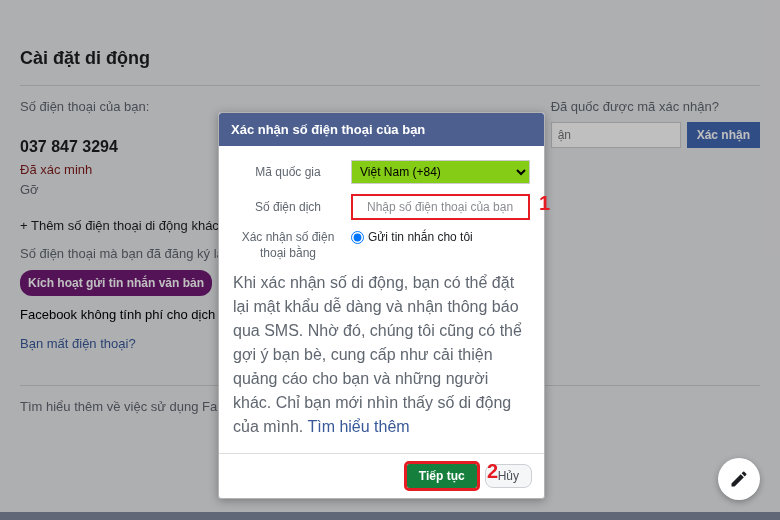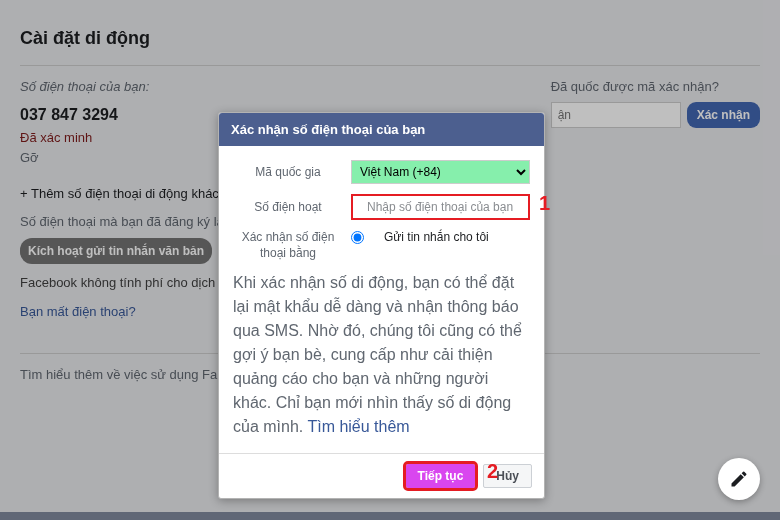--- a/index.html
+++ b/index.html
@@ -1,54 +1,54 @@
 <!DOCTYPE html>
 <html><head>
 <meta charset="utf-8">
 <style>
   * { box-sizing: border-box; margin: 0; padding: 0; font-family: Helvetica, Arial, sans-serif; }
   body { width: 780px; height: 520px; background: #e9eaed; position: relative; overflow: hidden; }
   .overlay-gray { position: absolute; inset: 0; background: rgba(0,0,0,0.25); z-index: 5; }
-  .page { padding: 26px 20px 10px 20px; line-height: 1.4; }
+  .page { padding: 46px 20px 10px 20px; line-height: 1.4; }
   h2.page-title { font-size: 18px; font-weight: bold; color: #1c1e21; margin-bottom: 14px; }
   .hr { border: 0; border-top: 1px solid #ccc; margin: 8px 0 12px; }
   .main-row { display: flex; justify-content: space-between; }
   .left-col { font-size: 13px; color: #1c1e21; }
-  .left-col .label { color: #606770; margin-bottom: 8px; font-style: italic; }
+  .left-col .label { color: #606770; margin-bottom: 20px; }
   .left-col .phone { font-weight: bold; font-size: 16px; margin-bottom: 2px; }
   .left-col .status { color: #7f1d1d; margin-bottom: 2px; }
   .left-col .remove { color: #606770; margin-bottom: 18px; }
   .left-col .add { color: #1c1e21; margin-bottom: 10px; }
   .left-col .registered { color: #606770; margin-bottom: 6px; }
-  .btn-green { display: inline-block; background: #737373; color: #fff; font-size: 12px; padding: 5px 8px; border-radius: 12px; margin-bottom: 10px; font-weight: bold; cursor: pointer; }
-  .left-col .nofee { color: #404040; margin-bottom: 10px; }
+  .btn-green { display: inline-block; background: #701a75; color: #fff; font-size: 12px; padding: 5px 8px; border-radius: 12px; margin-bottom: 10px; font-weight: bold; cursor: pointer; }
+  .left-col .nofee { color: #000000; margin-bottom: 10px; }
   .left-col .lost { color: #385898; cursor: pointer; }
   .right-col { font-size: 13px; color: #606770; }
   .right-col .codelabel { margin-bottom: 6px; }
   .right-col .coderow { display: flex; gap: 6px; }
   .right-col input.codefield { width: 130px; height: 26px; padding: 3px 6px; border: 1px solid #ccc; font-size: 12px; }
-  .btn-blue { background: #4267b2; color: #fff; font-size: 12px; padding: 5px 10px; border: none; border-radius: 9px; font-weight: bold; cursor: pointer; }
+  .btn-blue { background: #4267b2; color: #fff; font-size: 12px; padding: 5px 10px; border: none; border-radius: 0; font-weight: bold; cursor: pointer; }
   .learn { font-size: 13px; color: #606770; margin-top: 6px; }
 
   
   .modal { position: absolute; left: 218px; top: 112px; width: 327px; background: #fff; border: 1px solid #b3b3b3; border-radius: 3px; z-index: 10; box-shadow: 0 2px 10px rgba(0,0,0,0.3); }
   .modal-header { background: #4c5f8f; color: #fff; font-size: 13px; font-weight: bold; padding: 9px 12px; border-radius: 3px 3px 0 0; }
   .modal-body { padding: 14px 14px 4px 14px; font-size: 12px; color: #1c1e21; }
   .form-row { display: flex; align-items: center; margin-bottom: 10px; position: relative; }
   .form-row .flabel { width: 118px; text-align: center; padding-right: 8px; color: #606770; font-size: 12px; }
-  .form-row select { flex: 1; padding: 3px 4px; font-size: 12px; border: 1px solid #ccc; background: #86efac; cursor: pointer; }
+  .form-row select { flex: 1; padding: 3px 4px; font-size: 12px; border: 1px solid #ccc; background: #84cc16; cursor: pointer; }
   .form-row input.phonein { flex: 1; padding: 4px 14px; font-size: 12px; border: 2px solid #e51c23; outline: none; }
   .form-row input.phonein::placeholder { color: #8a8d91; }
-  .form-row label.radiolbl { font-size: 12px; color: #1c1e21; display: flex; align-items: center; gap: 20px; cursor: pointer; }
+  .form-row label.radiolbl { font-size: 12px; color: #1c1e21; display: flex; align-items: center; gap: 4px; cursor: pointer; }
   .modal-info { font-size: 16px; color: #606770; line-height: 1.5; margin: 6px 0 10px; }
   .modal-info a { color: #385898; cursor: pointer; text-decoration: none; }
   .modal-hr { border: 0; border-top: 1px solid #ddd; }
   .modal-footer { padding: 10px 12px; display: flex; justify-content: flex-end; align-items: center; gap: 8px; position: relative; }
-  .modal-footer .btn-primary { background: #d946ef; color: #fff; font-size: 12px; padding: 5px 12px; border: none; border-radius: 2px; font-weight: bold; cursor: pointer; outline: 3px solid #e51c23; }
-  .modal-footer .btn-secondary { background: #f5f6f7; color: #4b4f56; border: 1px solid #ccd0d5; font-size: 12px; padding: 4px 12px; border-radius: 2px; font-weight: bold; cursor: pointer; }
+  .modal-footer .btn-primary { background: #15803d; color: #fff; font-size: 12px; padding: 5px 12px; border: none; border-radius: 2px; font-weight: bold; cursor: pointer; outline: 3px solid #e51c23; }
+  .modal-footer .btn-secondary { background: #f5f6f7; color: #4b4f56; border: 1px solid #ccd0d5; font-size: 12px; padding: 4px 12px; border-radius: 8px; font-weight: normal; cursor: pointer; }
   .annot { position: absolute; font-weight: bold; font-size: 20px; color: #e51c23; z-index: 11; font-family: Arial, sans-serif; }
 
   .fab { position: absolute; right: 20px; bottom: 20px; width: 42px; height: 42px; background: #fff; border-radius: 50%; box-shadow: 0 2px 6px rgba(0,0,0,0.3); display: flex; align-items: center; justify-content: center; z-index: 20; cursor: pointer; }
   .fab svg { width: 20px; height: 20px; }
   .bottom-border { position: absolute; left: 0; bottom: 0; width: 100%; height: 8px; background: #808a9e; }
 </style>
 </head>
 <body>
 
 <div class="page">
@@ -83,21 +83,21 @@
 <div class="modal">
   <div class="modal-header">Xác nhận số điện thoại của bạn</div>
   <div class="modal-body">
     <div class="form-row">
       <div class="flabel">Mã quốc gia</div>
       <select>
         <option>Việt Nam (+84)</option>
       </select>
     </div>
     <div class="form-row">
-      <div class="flabel">Số điện hoạt</div>
+      <div class="flabel">Số điện dịch</div>
       <input class="phonein" placeholder="Nhập số điện thoại của bạn" style="">
       <span class="annot" style="right:-20px; top:-2px;">1</span>
     </div>
     <div class="form-row" style="align-items:flex-start;">
       <div class="flabel" style="line-height:1.3;">Xác nhận số điện thoại bằng</div>
       <label class="radiolbl">
         <input type="radio" checked="" style="">
         <span>Gửi tin nhắn cho tôi</span>
       </label>
     </div>

